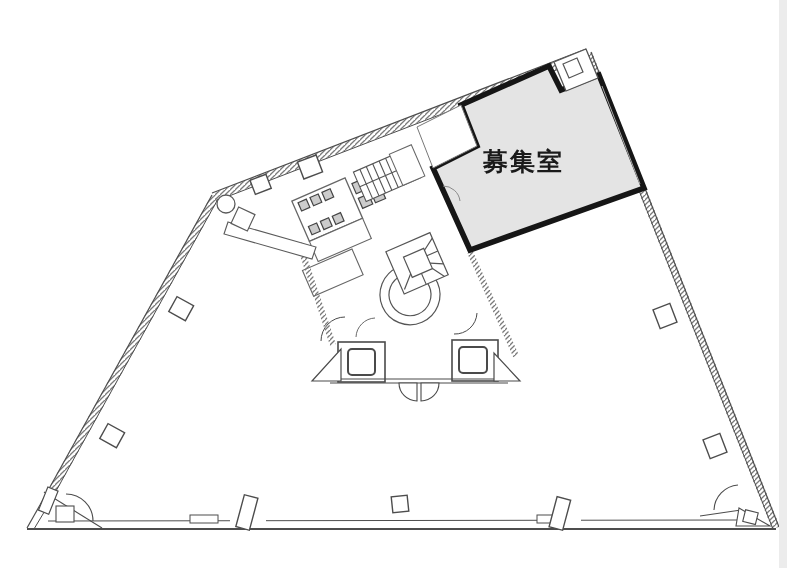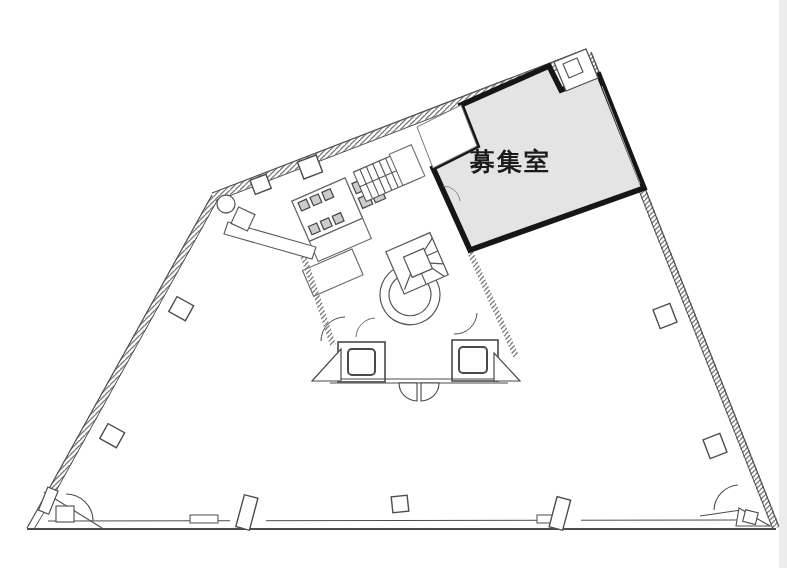--- a/index.html
+++ b/index.html
@@ -2,21 +2,21 @@
 <html><head>
 <meta charset="utf-8">
 <style>
   html,body{margin:0;padding:0;background:#ffffff;}
   #stage{
     position:relative;width:787px;height:568px;overflow:hidden;
     background:#ffffff;font-family:"Liberation Sans",sans-serif;
   }
   #plan-svg{position:absolute;left:0;top:0;}
   #room-label{
-    position:absolute;left:470px;top:145px;width:96px;
+    position:absolute;left:483px;top:145px;width:96px;
     font-size:25px;font-weight:600;letter-spacing:2px;color:#1a1a1a;
     white-space:nowrap;user-select:none;
   }
 </style>
 </head>
 <body>
 
 <div id="stage">
 
 <svg id="plan-svg" width="787" height="568" viewBox="0 0 787 568">

